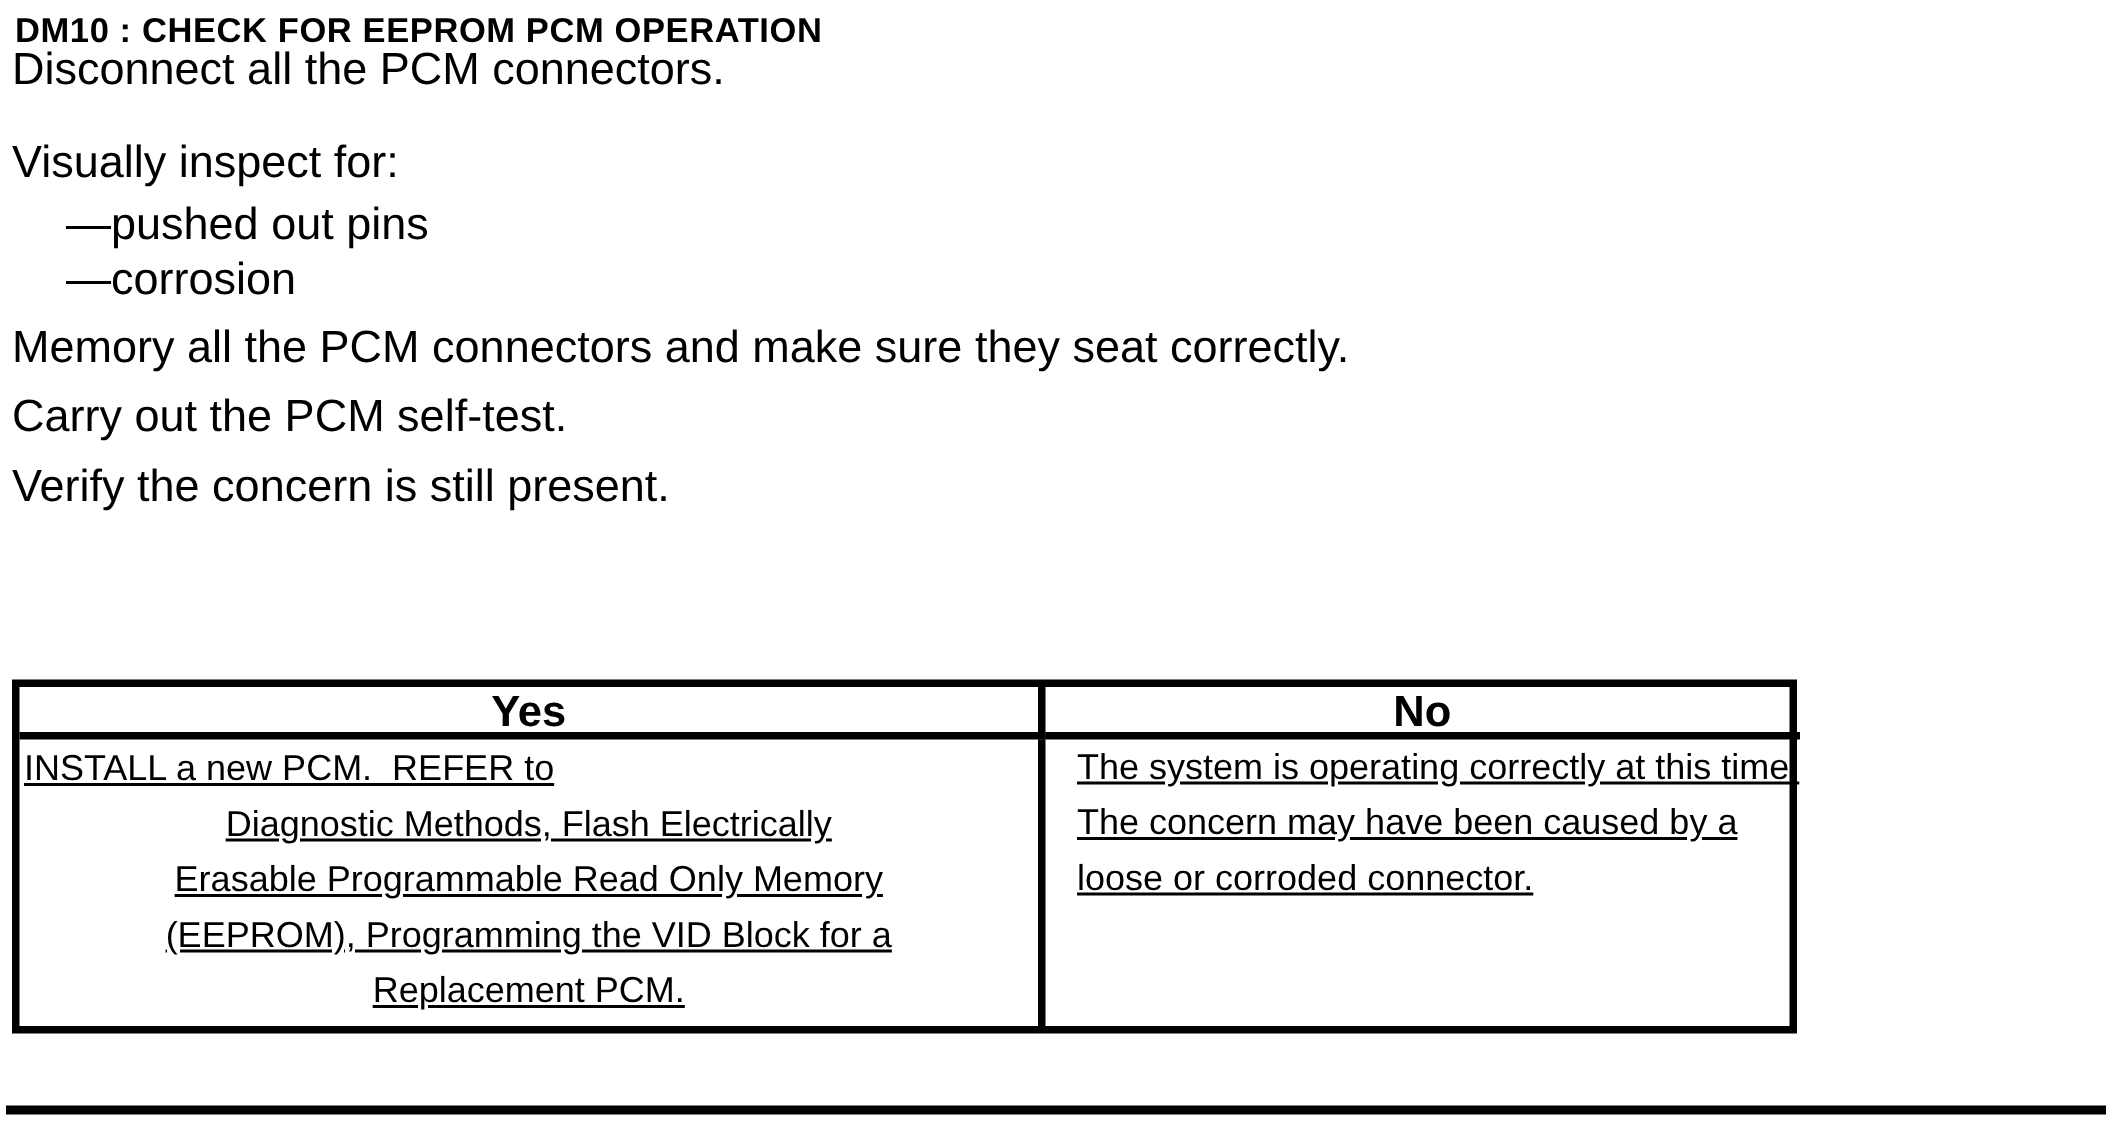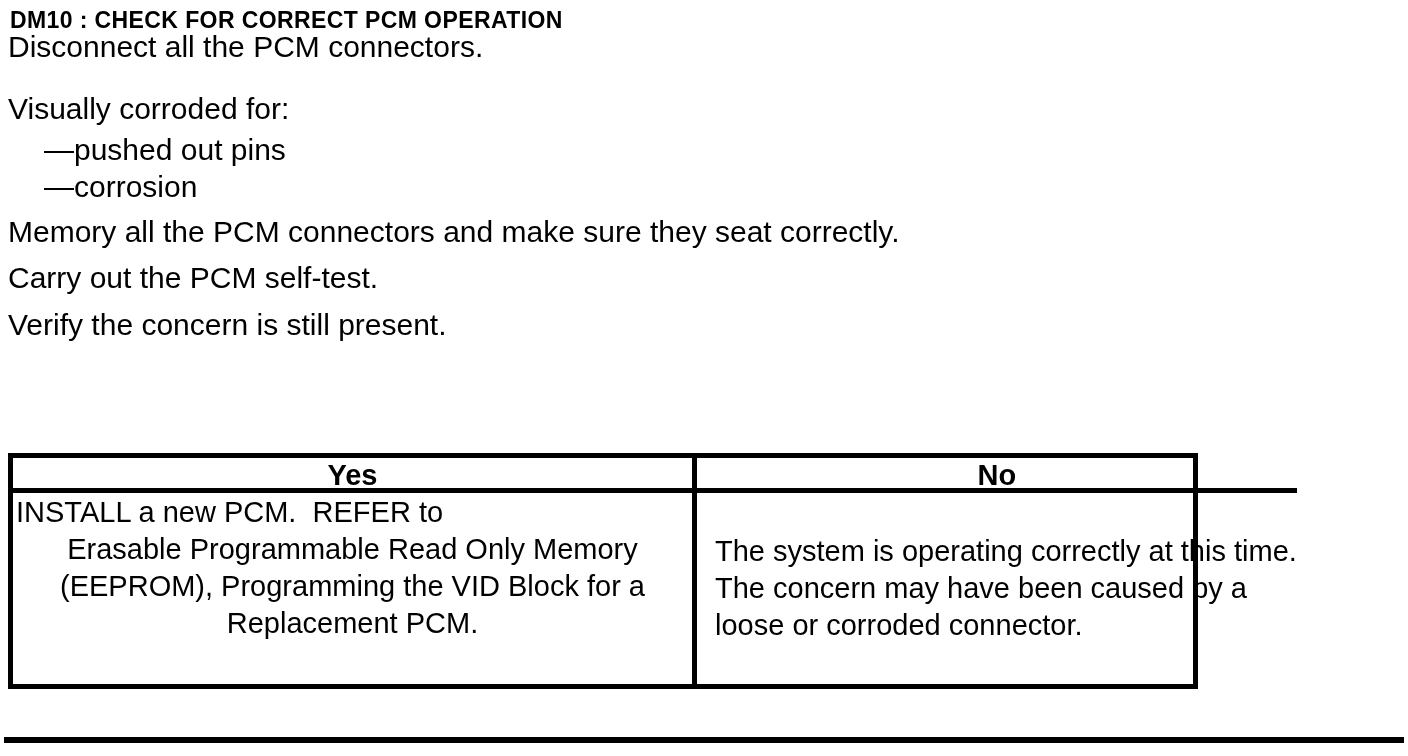--- a/index.html
+++ b/index.html
@@ -56,82 +56,85 @@
     text-align: center;
     line-height: 34px;
     border-bottom: 5px solid #000000;
     box-sizing: border-box;
   }
   .col-left {
     border-right: 5px solid #000000;
     box-sizing: border-box;
   }
   .action-cell {
-    font-size: 29px;
+    font-size: 24px;
     line-height: 37px;
+    text-decoration: underline;
   }
   .yes-cell {
     padding-top: 1px;
   }
   .yes-line {
     text-align: center;
     white-space: nowrap;
   }
   .yes-line-first {
     text-align: left;
     padding-left: 3px;
   }
   .no-cell {
     display: flex;
     flex-direction: column;
-    justify-content: center;
-    padding-left: 18px;
+    justify-content: flex-start;
+    padding-left: 8px;
+    margin-left: 13px;
   }
   .no-line {
     white-space: nowrap;
   }
   .bottom-rule {
     position: absolute;
     left: 4px;
     top: 737px;
     width: 1400px;
     height: 6px;
     background: #000000;
   }
 </style>
 </head>
 <body>
 
 <div class="page">
 
-  <div class="doc-title">DM10 : CHECK FOR CORRECT PCM OPERATION</div>
+  <div class="doc-title">DM10 : CHECK FOR EEPROM PCM OPERATION</div>
 
   <div class="step" style="top:32px">Disconnect all the PCM connectors.</div>
 
-  <div class="step" style="top:94px">Visually corroded for:</div>
+  <div class="step" style="top:94px">Visually inspect for:</div>
 
   <div class="step step-indent" style="top:135px">—pushed out pins</div>
 
   <div class="step step-indent" style="top:172px">—corrosion</div>
 
   <div class="step" style="top:217px">Memory all the PCM connectors and make sure they seat correctly.</div>
 
   <div class="step" style="top:263px">Carry out the PCM self-test.</div>
 
   <div class="step" style="top:310px">Verify the concern is still present.</div>
 
 
   <div class="results-table">
 
     <div class="th-cell col-left">Yes</div>
 
     <div class="th-cell">No</div>
 
     <div class="action-cell yes-cell col-left">
       <div class="yes-line yes-line-first">INSTALL a new PCM.&nbsp; REFER to</div>
+      <div class="yes-line">Diagnostic Methods, Flash Electrically</div>
       <div class="yes-line">Erasable Programmable Read Only Memory</div>
       <div class="yes-line">(EEPROM), Programming the VID Block for a</div>
       <div class="yes-line">Replacement PCM.</div>
     </div>
 
     <div class="action-cell no-cell">
       <div class="no-line">The system is operating correctly at this time.</div>
       <div class="no-line">The concern may have been caused by a</div>
       <div class="no-line">loose or corroded connector.</div>
     </div>

